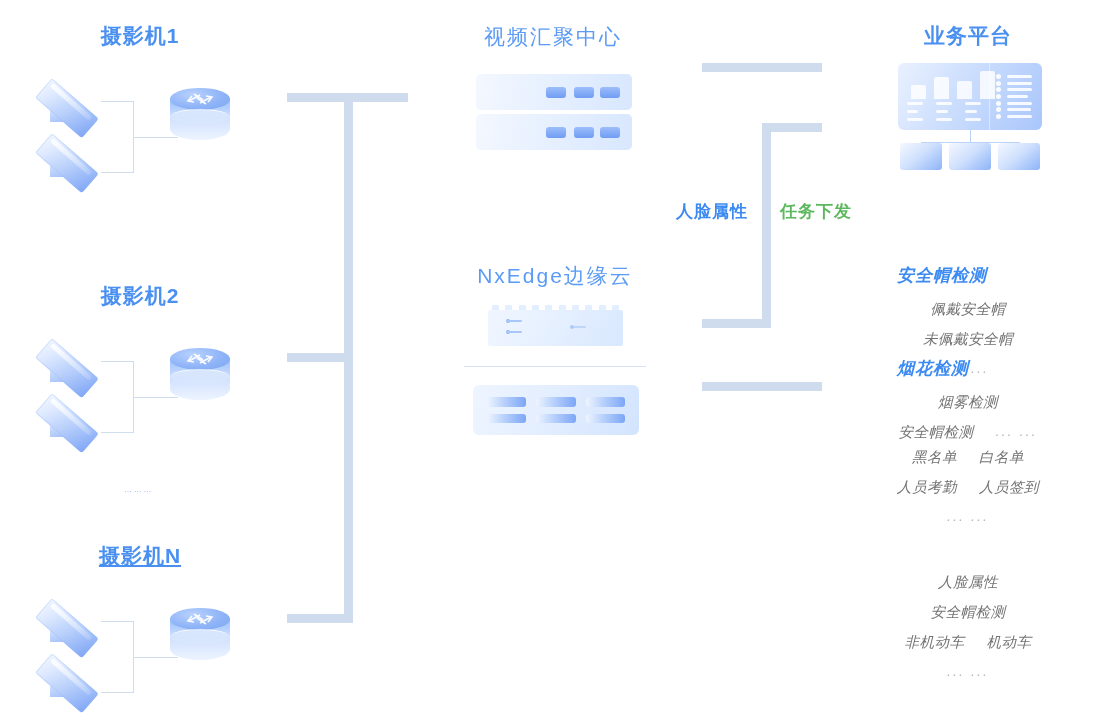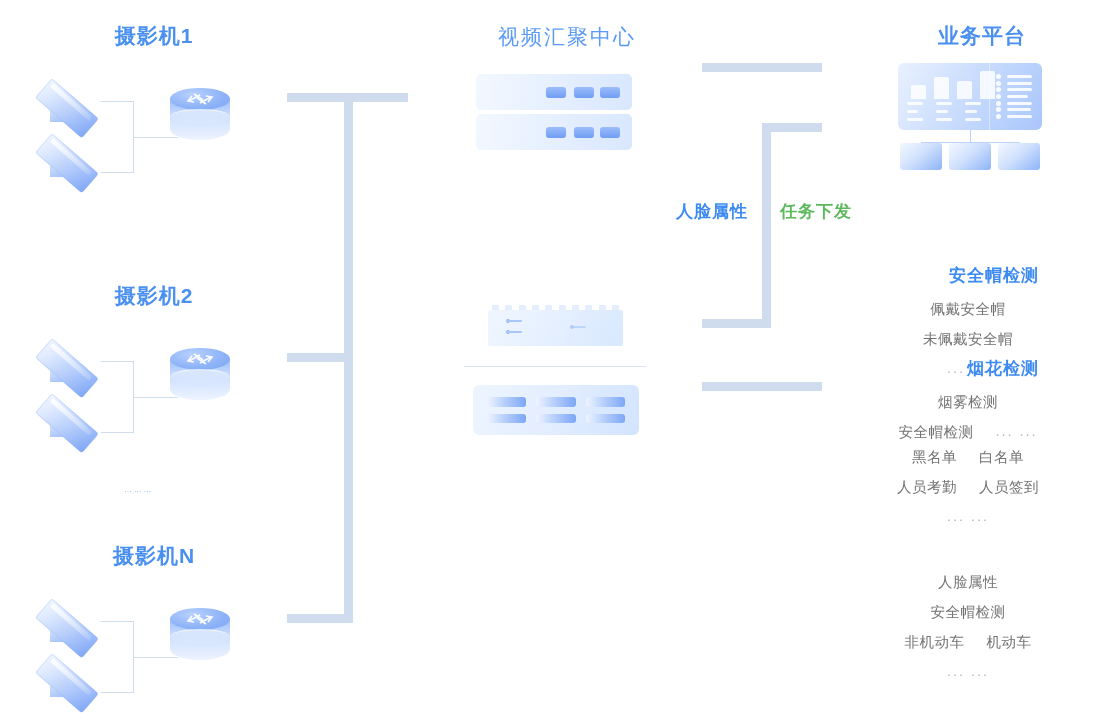--- a/index.html
+++ b/index.html
@@ -21,21 +21,20 @@
   
   .col-title {
     position: absolute;
     color: #4a90f0;
     font-size: 21px;
     font-weight: 700;
     letter-spacing: 1px;
     white-space: nowrap;
     text-align: center;
     transform: translateX(-50%);
-    margin-left: 14px;
   }
   .col-title.light { font-weight: 500; color: #5b9bf5; letter-spacing: 2px; }
 
   
   .cam-group { position: absolute; }
   .camera {
     position: absolute;
     width: 62px; height: 26px;
     border-radius: 3px;
     background: linear-gradient(115deg, #f2f7ff 0%, #dfeaff 22%, #b9d0fb 55%, #7fa6f6 100%);
@@ -165,21 +164,21 @@
   
   .flow-label {
     position: absolute;
     font-size: 17px; font-weight: 700;
     white-space: nowrap;
     transform: translateX(-50%);
     letter-spacing: 1px;
   }
 
   
-  .feat { position: absolute; text-align: right; transform: translateX(-50%); }
+  .feat { position: absolute; text-align: left; transform: translateX(-50%); font-style: italic; }
   .feat-title {
     color: #3d8bf2; font-size: 17px; font-weight: 700; letter-spacing: 1px;
     white-space: nowrap; margin-bottom: 13px;
   }
   .feat-items {
     display: flex; flex-wrap: wrap; justify-content: center;
     column-gap: 22px; row-gap: 11px;
     max-width: 260px; margin: 0 auto;
   }
   .feat-items span {
@@ -193,21 +192,21 @@
     letter-spacing: .5px; filter: blur(.4px);
   }
 </style>
 </head>
 <body>
 
 <div id="stage">
 
   <div class="col-title" style="left:140px; top:22px;">摄影机1</div>
   <div class="col-title" style="left:140px; top:282px;">摄影机2</div>
-  <div class="col-title" style="left:140px; top:542px;">摄影机N</div>
+  <div class="col-title" style="left:140px; top:542px;text-decoration:underline;">摄影机N</div>
 
   <div class="cam-group" style="left:0; top:0;">
     <div class="cam-mount abs" style="left:50px; top:100px;"></div>
     <div class="camera" style="left:52px; top:78px; transform:rotate(41deg); transform-origin:left top;"></div>
     <div class="cam-mount abs" style="left:50px; top:155px;"></div>
     <div class="camera" style="left:52px; top:133px; transform:rotate(41deg); transform-origin:left top;"></div>
 
     <div class="line v" style="left:133px; top:101px; height:72px;"></div>
     <div class="line h" style="left:101px; top:101px; width:33px;"></div>
     <div class="line h" style="left:101px; top:172px; width:33px;"></div>
@@ -302,20 +301,21 @@
     <span class="led" style="right:66px;"></span>
     <span class="led" style="right:38px;"></span>
     <span class="led" style="right:12px;"></span>
   </div>
   <div class="server" style="left:476px; top:114px; width:156px; height:36px;">
     <span class="led" style="right:66px;"></span>
     <span class="led" style="right:38px;"></span>
     <span class="led" style="right:12px;"></span>
   </div>
 
+  <div class="col-title light" style="left:555px; top:262px;">NxEdge边缘云</div>
 
   <div class="edge-dev" style="left:488px; top:310px; width:135px; height:36px;">
     <div class="notches">
       <i></i>
         <i></i>
         <i></i>
         <i></i>
         <i></i>
         <i></i>
         <i></i>

